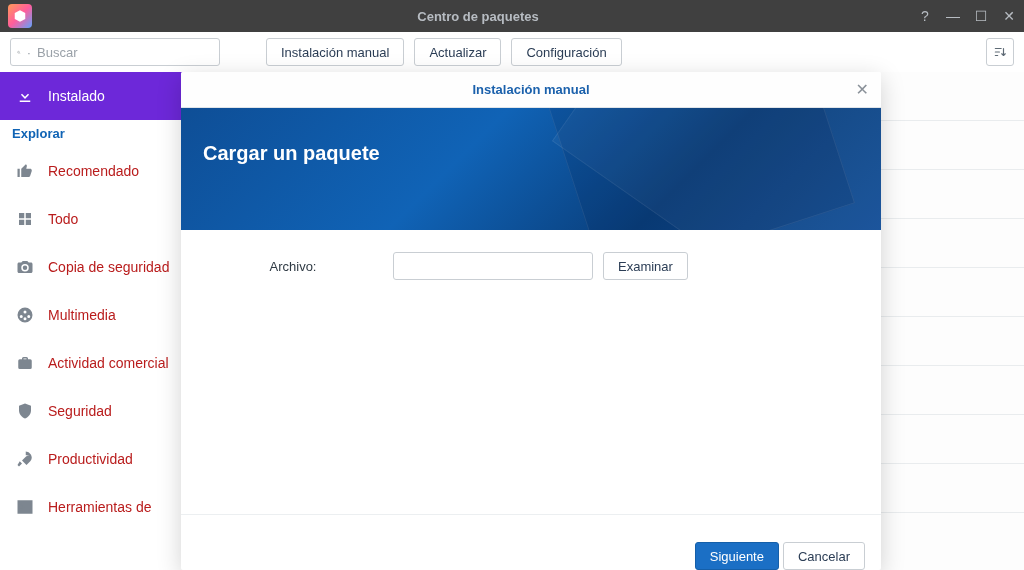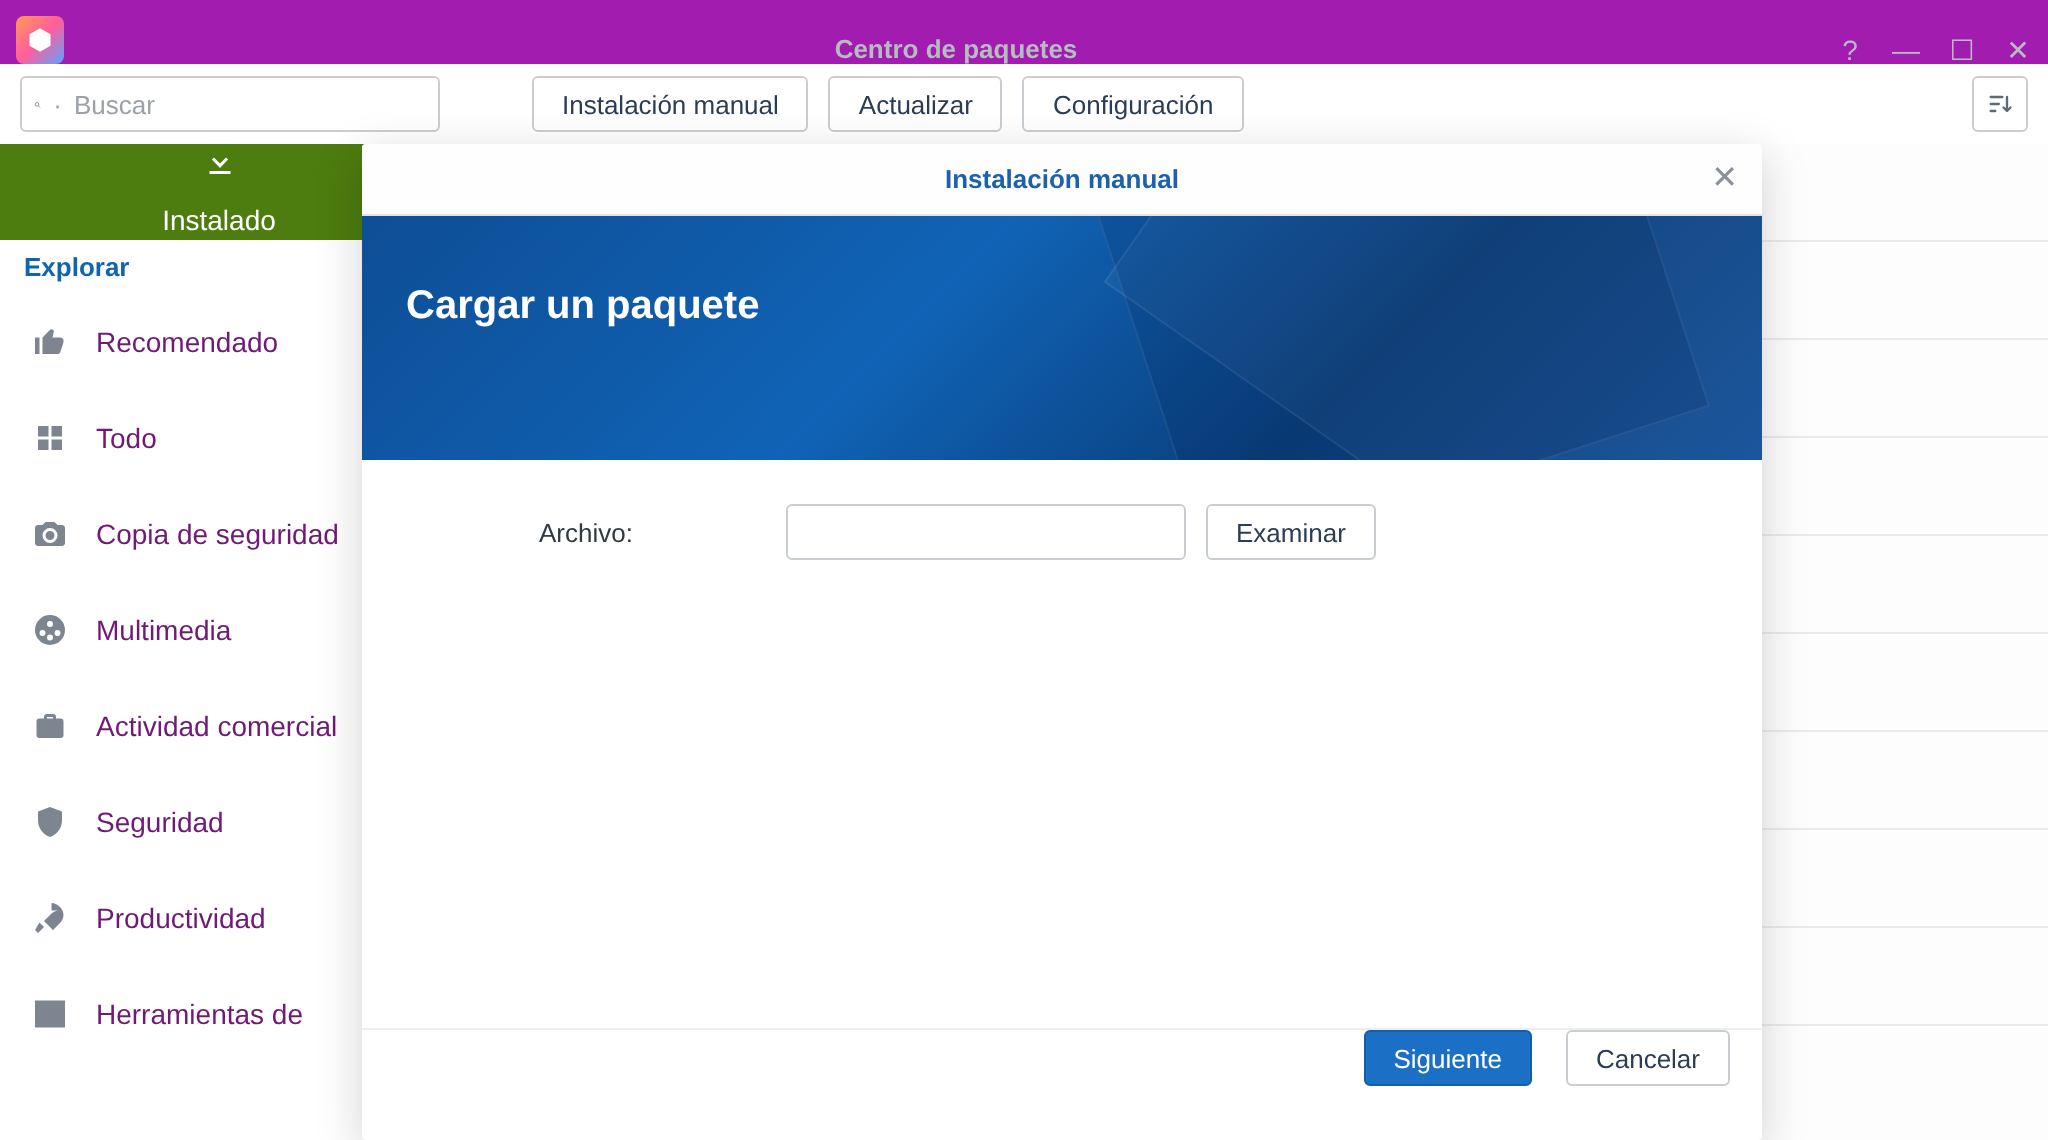--- a/index.html
+++ b/index.html
@@ -9,23 +9,23 @@
   background: #fff;
   color: #333;
   width: 1024px;
   height: 570px;
   overflow: hidden;
   position: relative;
 }
 .titlebar {
   height: 32px;
   display: flex;
-  align-items: flex-end;
+  align-items: center;
   padding: 0 8px;
-  background: #a21caf;
+  background: #404040;
   gap: 28px;
 }
 .titlebar .app-icon {
   width: 24px;
   height: 24px;
   border-radius: 4px;
   background: linear-gradient(135deg, #ff9a56, #ff5e9c 50%, #5ea3ff);
   display: flex;
   align-items: center;
   justify-content: center;
@@ -109,35 +109,34 @@
   border-right: 1px solid #e5e8eb;
   background: #fff;
   overflow: hidden;
 }
 .side-item {
   height: 48px;
   display: flex;
   align-items: center;
   gap: 12px;
   padding: 0 14px;
-  color: #701a75;
+  color: #b91c1c;
   font-size: 14px;
   cursor: pointer;
 }
 .side-item .icon {
   width: 22px;
   display: inline-flex;
   align-items: center;
   justify-content: center;
   color: #7d8690;
 }
 .side-item.active {
-  background: #4d7c0f;
+  background: #6d28d9;
   color: #fff;
-  flex-direction: column;
 }
 .side-item.active .icon { color: #fff; }
 .side-section-label {
   padding: 6px 12px;
   color: #1064b5;
   font-size: 13px;
   font-weight: 600;
   background: #fff;
 }
 .main {
@@ -250,23 +249,23 @@
   border: 1px solid #c9ced3;
   border-radius: 3px;
   padding: 0 6px;
   font-size: 13px;
   outline: none;
 }
 .modal-footer {
   height: 56px;
   border-top: 1px solid #eceff1;
   display: flex;
-  align-items: flex-start;
+  align-items: flex-end;
   justify-content: flex-end;
-  gap: 17px;
+  gap: 4px;
   padding: 0 16px;
   flex-shrink: 0;
 }
 .btn-primary {
   background: #1b6fc5;
   color: #fff;
   border-color: #155fa9;
 }
 svg { display: block; }
 </style>

